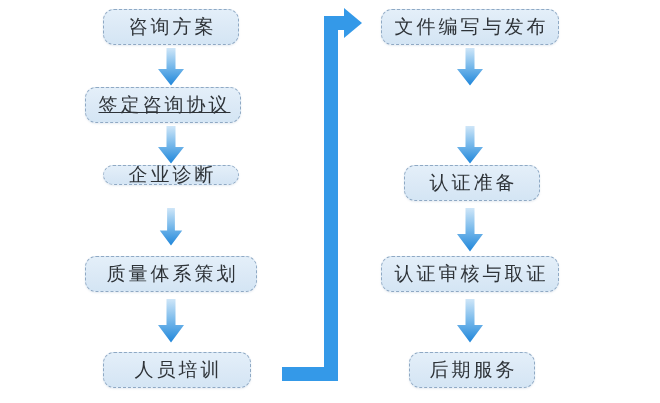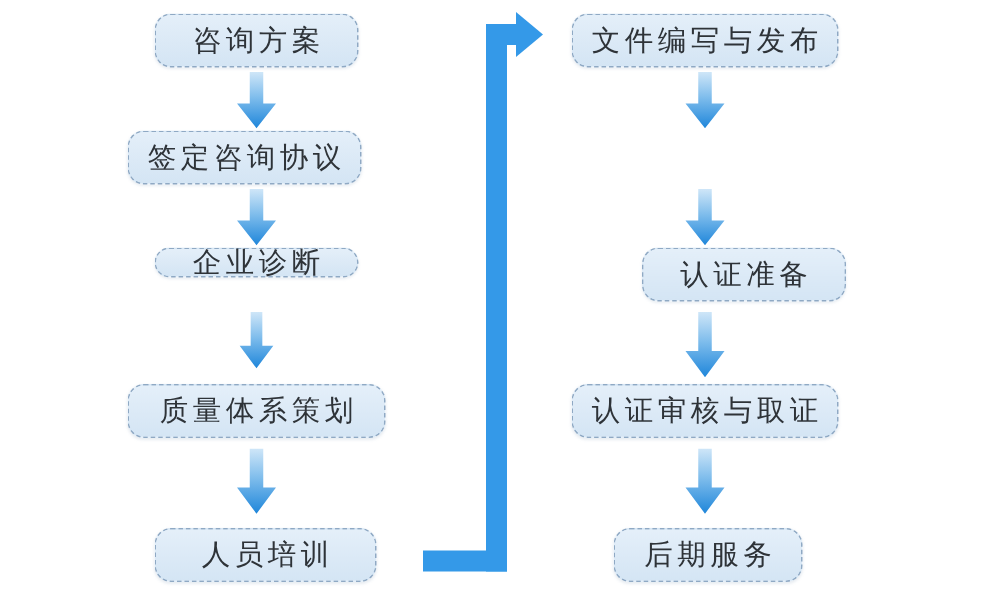--- a/index.html
+++ b/index.html
@@ -61,21 +61,21 @@
 </style>
 </head>
 <body>
 
 <div id="flowchart">
 
   <div class="node" style="left:103px; top:9px; width:136px; height:36px;">
     <span>咨询方案</span>
   </div>
 
-  <div class="node" style="left:85px; top:87px; width:156px; height:36px;">
+  <div class="node" style="left:85px; top:87px; width:156px; height:36px;text-decoration:underline;">
     <span>签定咨询协议</span>
   </div>
 
   <div class="node" style="left:103px; top:165px; width:136px; height:20px;">
     <span>企业诊断</span>
   </div>
 
   <div class="node" style="left:85px; top:256px; width:172px; height:36px;">
     <span>质量体系策划</span>
   </div>
@@ -149,21 +149,21 @@
         <path d="M68 6 L86 21 L68 36 Z"></path>
       </g>
     </svg>
   </div>
 
   <div class="node" style="left:381px; top:9px; width:178px; height:36px;">
     <span>文件编写与发布</span>
   </div>
 
 
-  <div class="node" style="left:428px; top:165px; width:136px; height:36px;">
+  <div class="node" style="left:404px; top:165px; width:136px; height:36px;">
     <span>认证准备</span>
   </div>
 
   <div class="node" style="left:381px; top:256px; width:178px; height:36px;">
     <span>认证审核与取证</span>
   </div>
 
   <div class="node" style="left:409px; top:352px; width:126px; height:36px;align-items:center;">
     <span>后期服务</span>
   </div>

